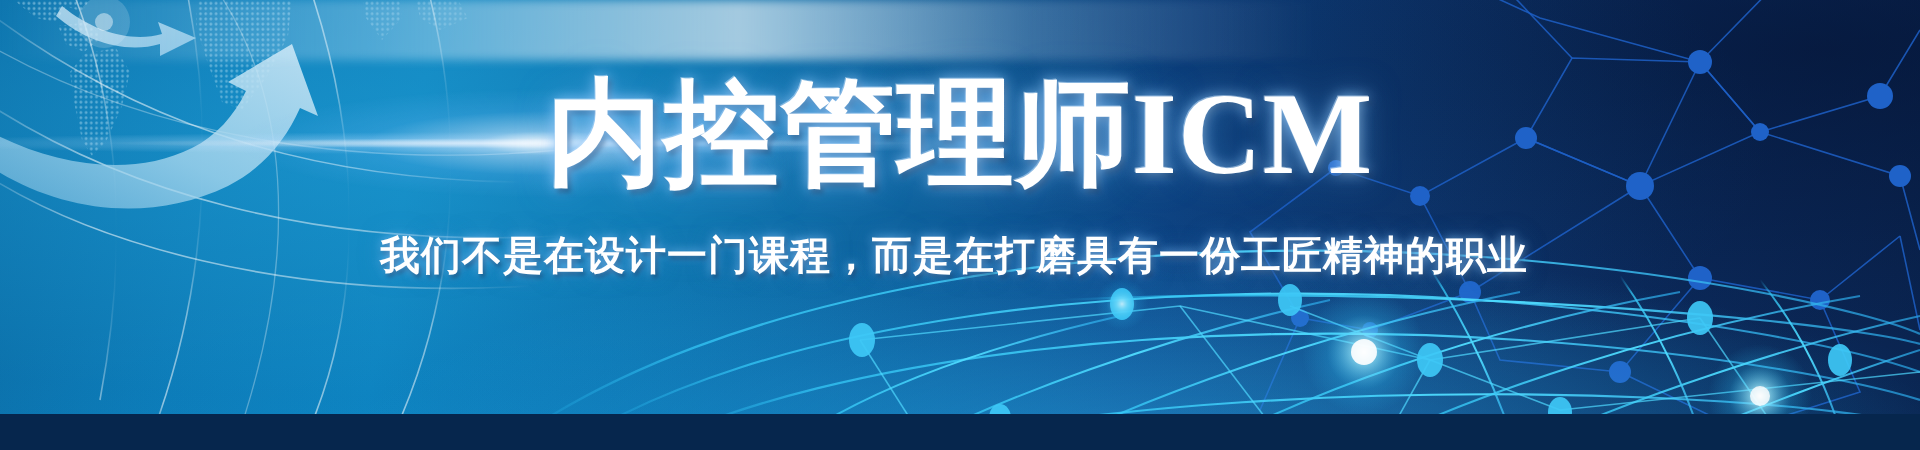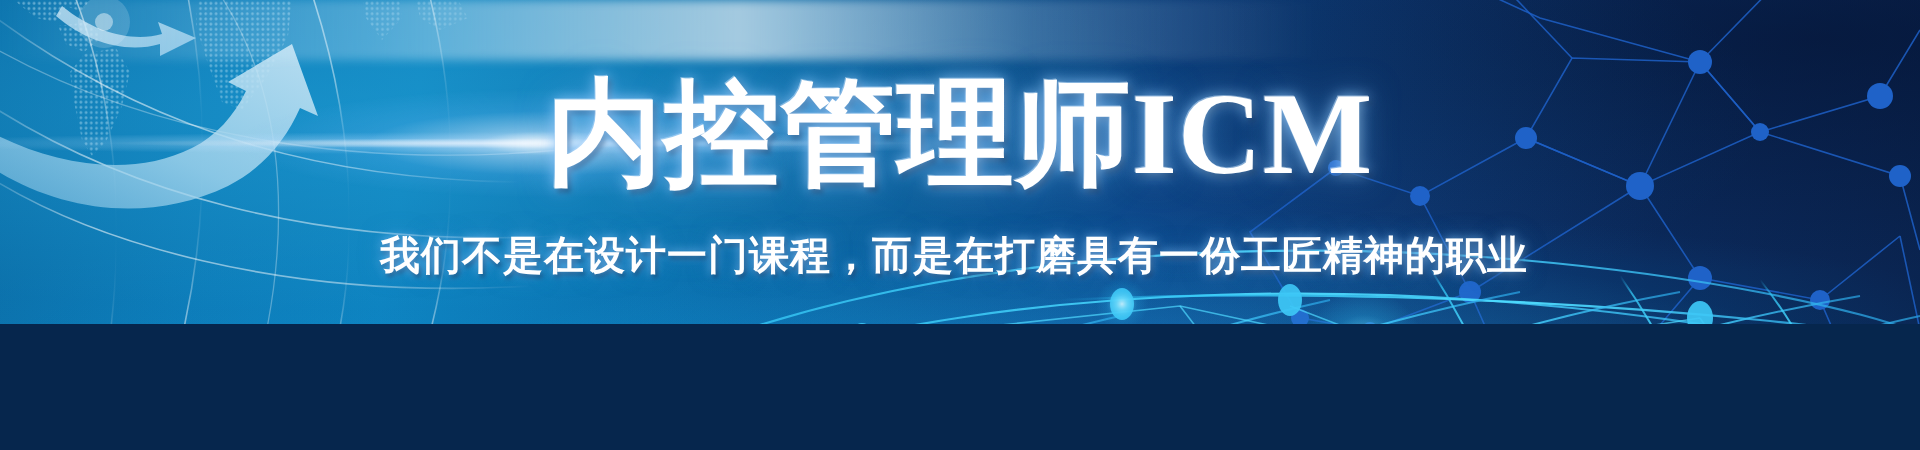--- a/index.html
+++ b/index.html
@@ -1,18 +1,18 @@
 <!DOCTYPE html>
 <html><head>
 <meta charset="utf-8">
 <style>
   html,body{margin:0;padding:0;background:#06264d;}
   #banner{
     position:relative;
-    width:1920px;height:324px;
+    width:1920px;height:414px;
     overflow:hidden;
     font-family:"Liberation Serif","DejaVu Serif",serif;
     background:#be185d;
   }
   .layer{position:absolute;inset:0;}
   
   #bg-base{
     background:linear-gradient(100deg,
       #0a6ea6 0%,
       #0d7cb6 12%,

